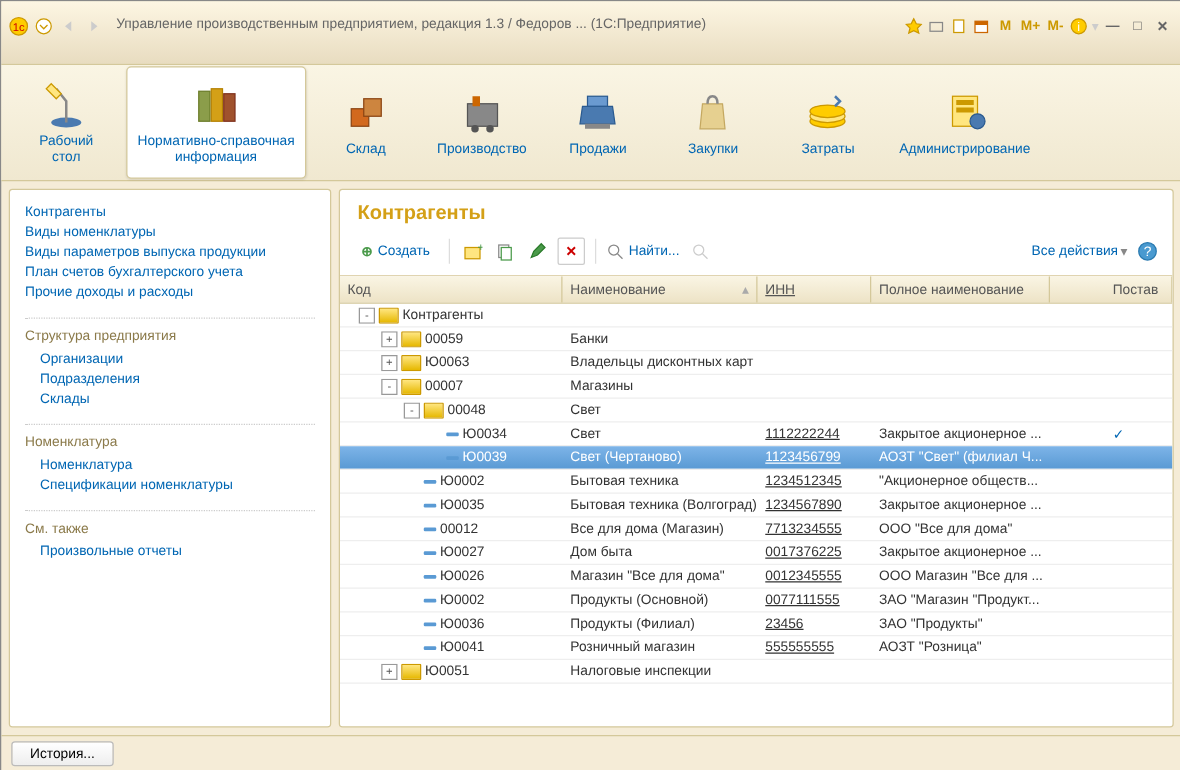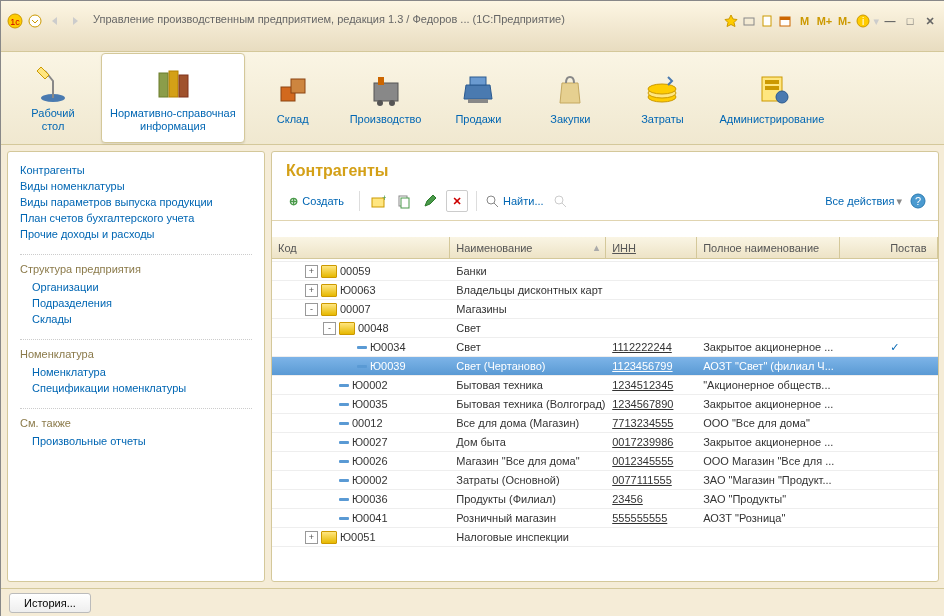--- a/index.html
+++ b/index.html
@@ -23,21 +23,21 @@
 .main{flex:1;background:#fff;border:1px solid #d4c89a;border-radius:3px;display:flex;flex-direction:column;overflow:hidden;}
 .main-title{color:#d4a017;font-size:16px;font-weight:bold;padding:10px 14px 6px 14px;}
 .main-toolbar{display:flex;align-items:center;gap:6px;padding:4px 10px 8px 10px;}
 .create-btn{display:inline-flex;align-items:center;gap:4px;color:#0066b3;cursor:pointer;padding:2px 6px;border:1px solid transparent;}
 .tb-sep{width:1px;height:20px;background:#ddd;margin:0 2px;}
 .mini-btn{width:20px;height:20px;display:inline-flex;align-items:center;justify-content:center;cursor:pointer;}
 .find-btn{display:inline-flex;align-items:center;gap:4px;color:#0066b3;cursor:pointer;}
 .spacer{flex:1;}
 .all-actions{color:#0066b3;cursor:pointer;display:inline-flex;align-items:center;gap:2px;}
 .grid{flex:1;overflow:auto;border-top:1px solid #e0d4b0;}
-.grid-header{display:flex;background:linear-gradient(to bottom,#faf5e4,#ede3c6);border-bottom:1px solid #d4c89a;position:sticky;top:16px;justify-content:flex-end;}
+.grid-header{display:flex;background:linear-gradient(to bottom,#faf5e4,#ede3c6);border-bottom:1px solid #d4c89a;position:sticky;top:0;}
 .gh-cell{padding:4px 6px;border-right:1px solid #d4c89a;color:#555;font-size:11px;display:flex;align-items:center;gap:3px;}
 .c-code{width:178px;}
 .c-name{width:154px;}
 .c-inn{width:84px;text-decoration:underline;}
 .c-full{width:140px;}
 .c-sup{width:44px;margin-left:44px;}
 .grid-row{display:flex;border-bottom:1px solid #eee;height:18px;align-items:center;}
 .grid-row.selected{background:linear-gradient(to bottom,#7db4e8,#5a9ad4);color:#fff;}
 .grid-row.selected .gc{color:#fff;}
 .gc{padding:0 6px;border-right:1px solid transparent;font-size:11px;white-space:nowrap;overflow:hidden;text-overflow:ellipsis;display:flex;align-items:center;gap:3px;}
@@ -420,21 +420,21 @@
               <div class="gc c-sup"></div>
             </div>
             <div class="grid-row">
               <div class="gc c-code">
                 <span class="tree-indent" style="width: 42px;"></span>
                 <span style="width: 13px; display: inline-block;"></span>
                 <span class="item-ico"></span>
                 <span>Ю0027</span>
               </div>
               <div class="gc c-name">Дом быта</div>
-              <div class="gc c-inn">0017239986</div>
+              <div class="gc c-inn">0017376225</div>
               <div class="gc c-full">Закрытое акционерное ...</div>
               <div class="gc c-sup"></div>
             </div>
             <div class="grid-row">
               <div class="gc c-code">
                 <span class="tree-indent" style="width: 42px;"></span>
                 <span style="width: 13px; display: inline-block;"></span>
                 <span class="item-ico"></span>
                 <span>Ю0026</span>
               </div>
@@ -443,21 +443,21 @@
               <div class="gc c-full">ООО Магазин "Все для ...</div>
               <div class="gc c-sup"></div>
             </div>
             <div class="grid-row">
               <div class="gc c-code">
                 <span class="tree-indent" style="width: 42px;"></span>
                 <span style="width: 13px; display: inline-block;"></span>
                 <span class="item-ico"></span>
                 <span>Ю0002</span>
               </div>
-              <div class="gc c-name">Затраты (Основной)</div>
+              <div class="gc c-name">Продукты (Основной)</div>
               <div class="gc c-inn">0077111555</div>
               <div class="gc c-full">ЗАО "Магазин "Продукт...</div>
               <div class="gc c-sup"></div>
             </div>
             <div class="grid-row">
               <div class="gc c-code">
                 <span class="tree-indent" style="width: 42px;"></span>
                 <span style="width: 13px; display: inline-block;"></span>
                 <span class="item-ico"></span>
                 <span>Ю0036</span>

